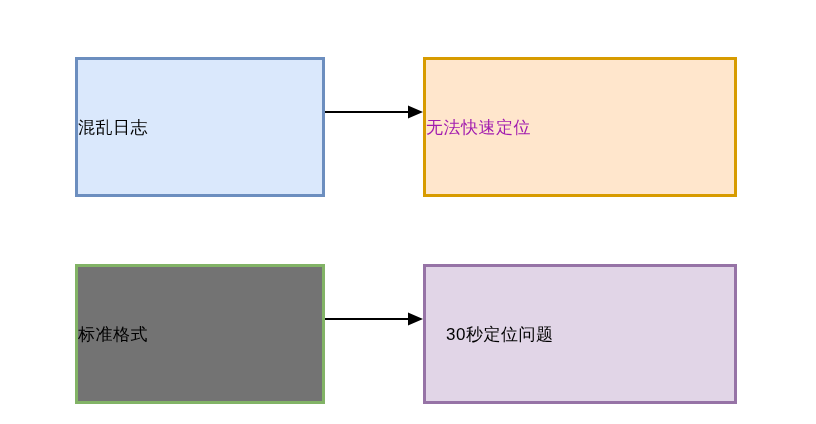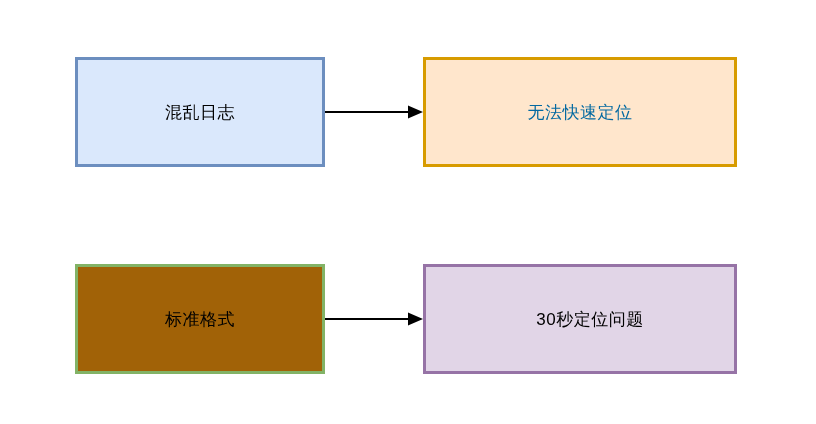--- a/index.html
+++ b/index.html
@@ -8,25 +8,25 @@
     font-family: "Liberation Sans", "DejaVu Sans", sans-serif;
     overflow: hidden;
   }
   .canvas {
     position: relative;
     width: 816px; height: 424px;
     background: #ffffff;
   }
   .node {
     position: absolute;
-    height: 110px;
+    height: 140px;
     border: 3px solid #999;
     display: flex;
     align-items: center;
-    justify-content: center;
+    justify-content: flex-start;
   }
   .node-label {
     font-size: 17px;
     color: #000;
     letter-spacing: 0.5px;
     white-space: nowrap;
   }
   .node-1 { left: 75px;  top: 57px;  width: 250px; }
   .node-2 { left: 423px; top: 57px;  width: 314px; }
   .node-3 { left: 75px;  top: 264px; width: 250px; }
@@ -42,24 +42,24 @@
 </head>
 <body>
 
 <div class="canvas" style="background: rgb(255, 255, 255);">
 
   <div class="node node-1" style="background: rgb(218, 232, 252); border-color: rgb(108, 142, 191);">
     <span class="node-label" style="color: rgb(0, 0, 0);">混乱日志</span>
   </div>
 
   <div class="node node-2" style="background: rgb(255, 230, 204); border-color: rgb(215, 155, 0);">
-    <span class="node-label" style="color: #0369a1;">无法快速定位</span>
+    <span class="node-label" style="color: #a21caf;">无法快速定位</span>
   </div>
 
-  <div class="node node-3" style="background: #a16207; border-color: rgb(130, 179, 102);">
+  <div class="node node-3" style="background: #737373; border-color: rgb(130, 179, 102);">
     <span class="node-label" style="color: rgb(0, 0, 0);">标准格式</span>
   </div>
 
   <div class="node node-4" style="background: rgb(225, 213, 231); border-color: rgb(150, 115, 166);">
     <span class="node-label" style="color: rgb(0, 0, 0);">30秒定位问题</span>
   </div>
 
   <svg class="edge edge-1" viewBox="0 0 98 20">
     <line x1="0" y1="10" x2="84" y2="10" stroke-width="2" stroke="#000000"></line>
     <polygon points="98,10 83,3.5 83,16.5" fill="#000000"></polygon>

